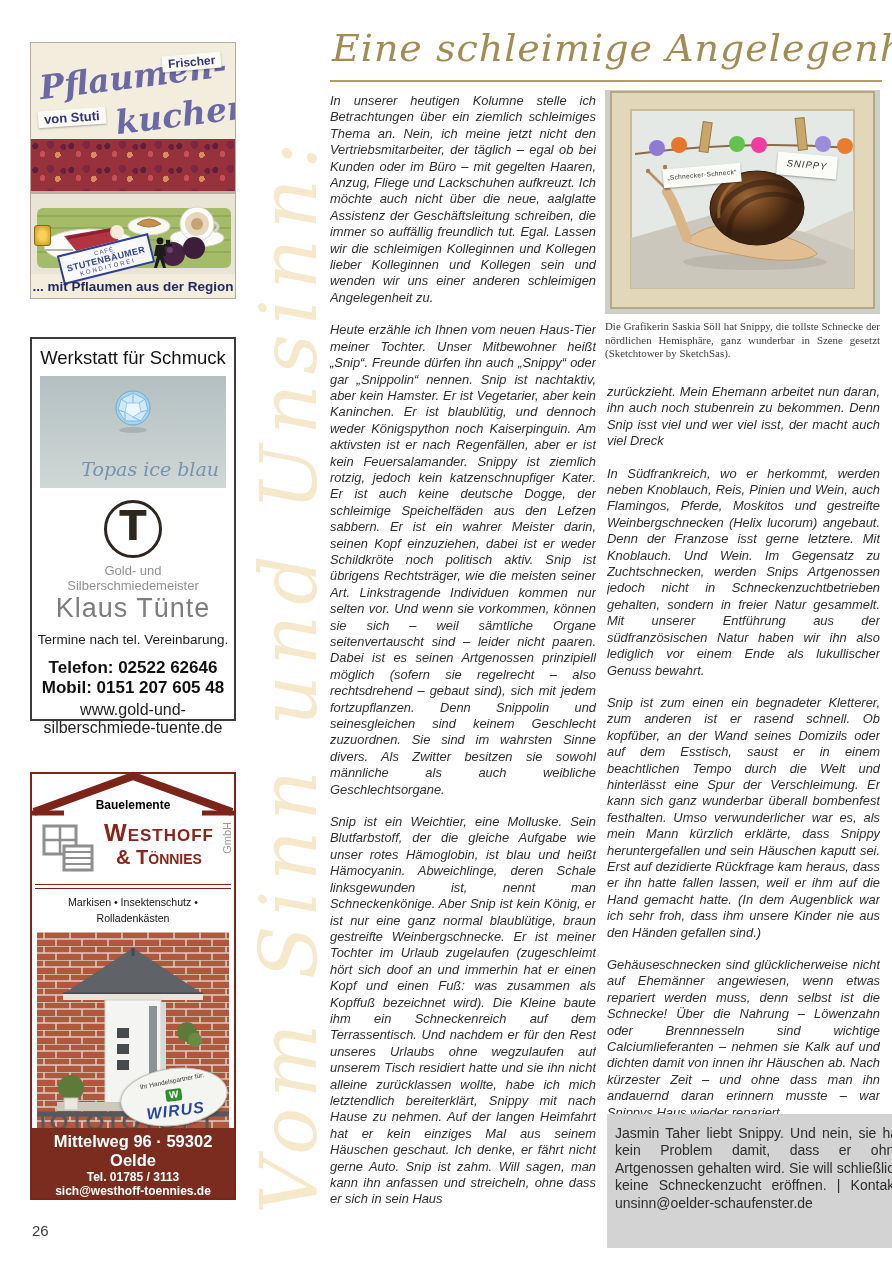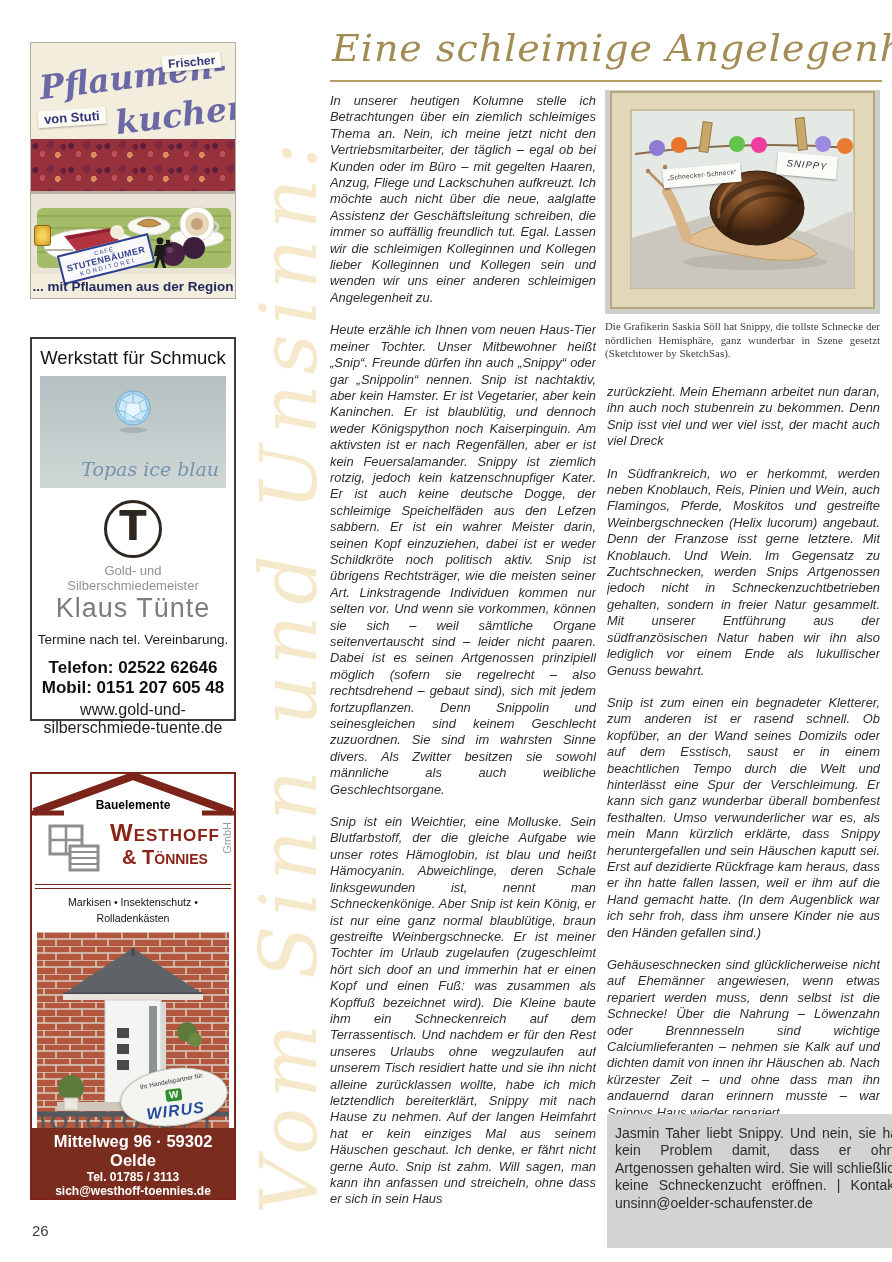--- a/index.html
+++ b/index.html
@@ -59,21 +59,21 @@
   .jewel-appt{margin-top:8px;font-size:13.5px;color:#1c1c1c;}
   .jewel-phone{margin-top:11px;font-size:17px;font-weight:bold;color:#101010;}
   .jewel-mobile{font-size:17px;font-weight:bold;color:#101010;}
   .jewel-web{margin-top:3px;font-size:16px;color:#222;}
 
   
   .ad-build{top:772px;height:428px;border:2px solid #7c241a;}
   .roof-svg{position:absolute;top:-6px;left:-2px;}
   .build-bauel{position:absolute;top:24px;width:100%;text-align:center;font-size:12px;
     font-weight:bold;color:#000000;}
-  .build-logo-row{position:absolute;top:42px;left:8px;right:0;height:66px;}
+  .build-logo-row{position:absolute;top:42px;left:2px;right:0;height:66px;}
   .window-icon{position:absolute;left:8px;top:8px;}
   .company{position:absolute;left:62px;top:4px;width:126px;text-align:center;color:#8c2218;
     font-weight:bold;font-variant:small-caps;}
   .company .c1{font-size:24px;letter-spacing:1px;line-height:1.1;}
   .company .c2{font-size:20px;line-height:1.1;}
   .gmbh{position:absolute;right:1px;top:6px;writing-mode:vertical-rl;transform:rotate(180deg);
     font-size:11px;color:#9a9a9a;}
   .build-rule{position:absolute;top:110px;left:3px;right:3px;height:3px;
     border-top:1.5px solid #7c241a;border-bottom:1.5px solid #7c241a;}
   .products{position:absolute;top:120px;width:100%;text-align:center;font-size:10.6px;

